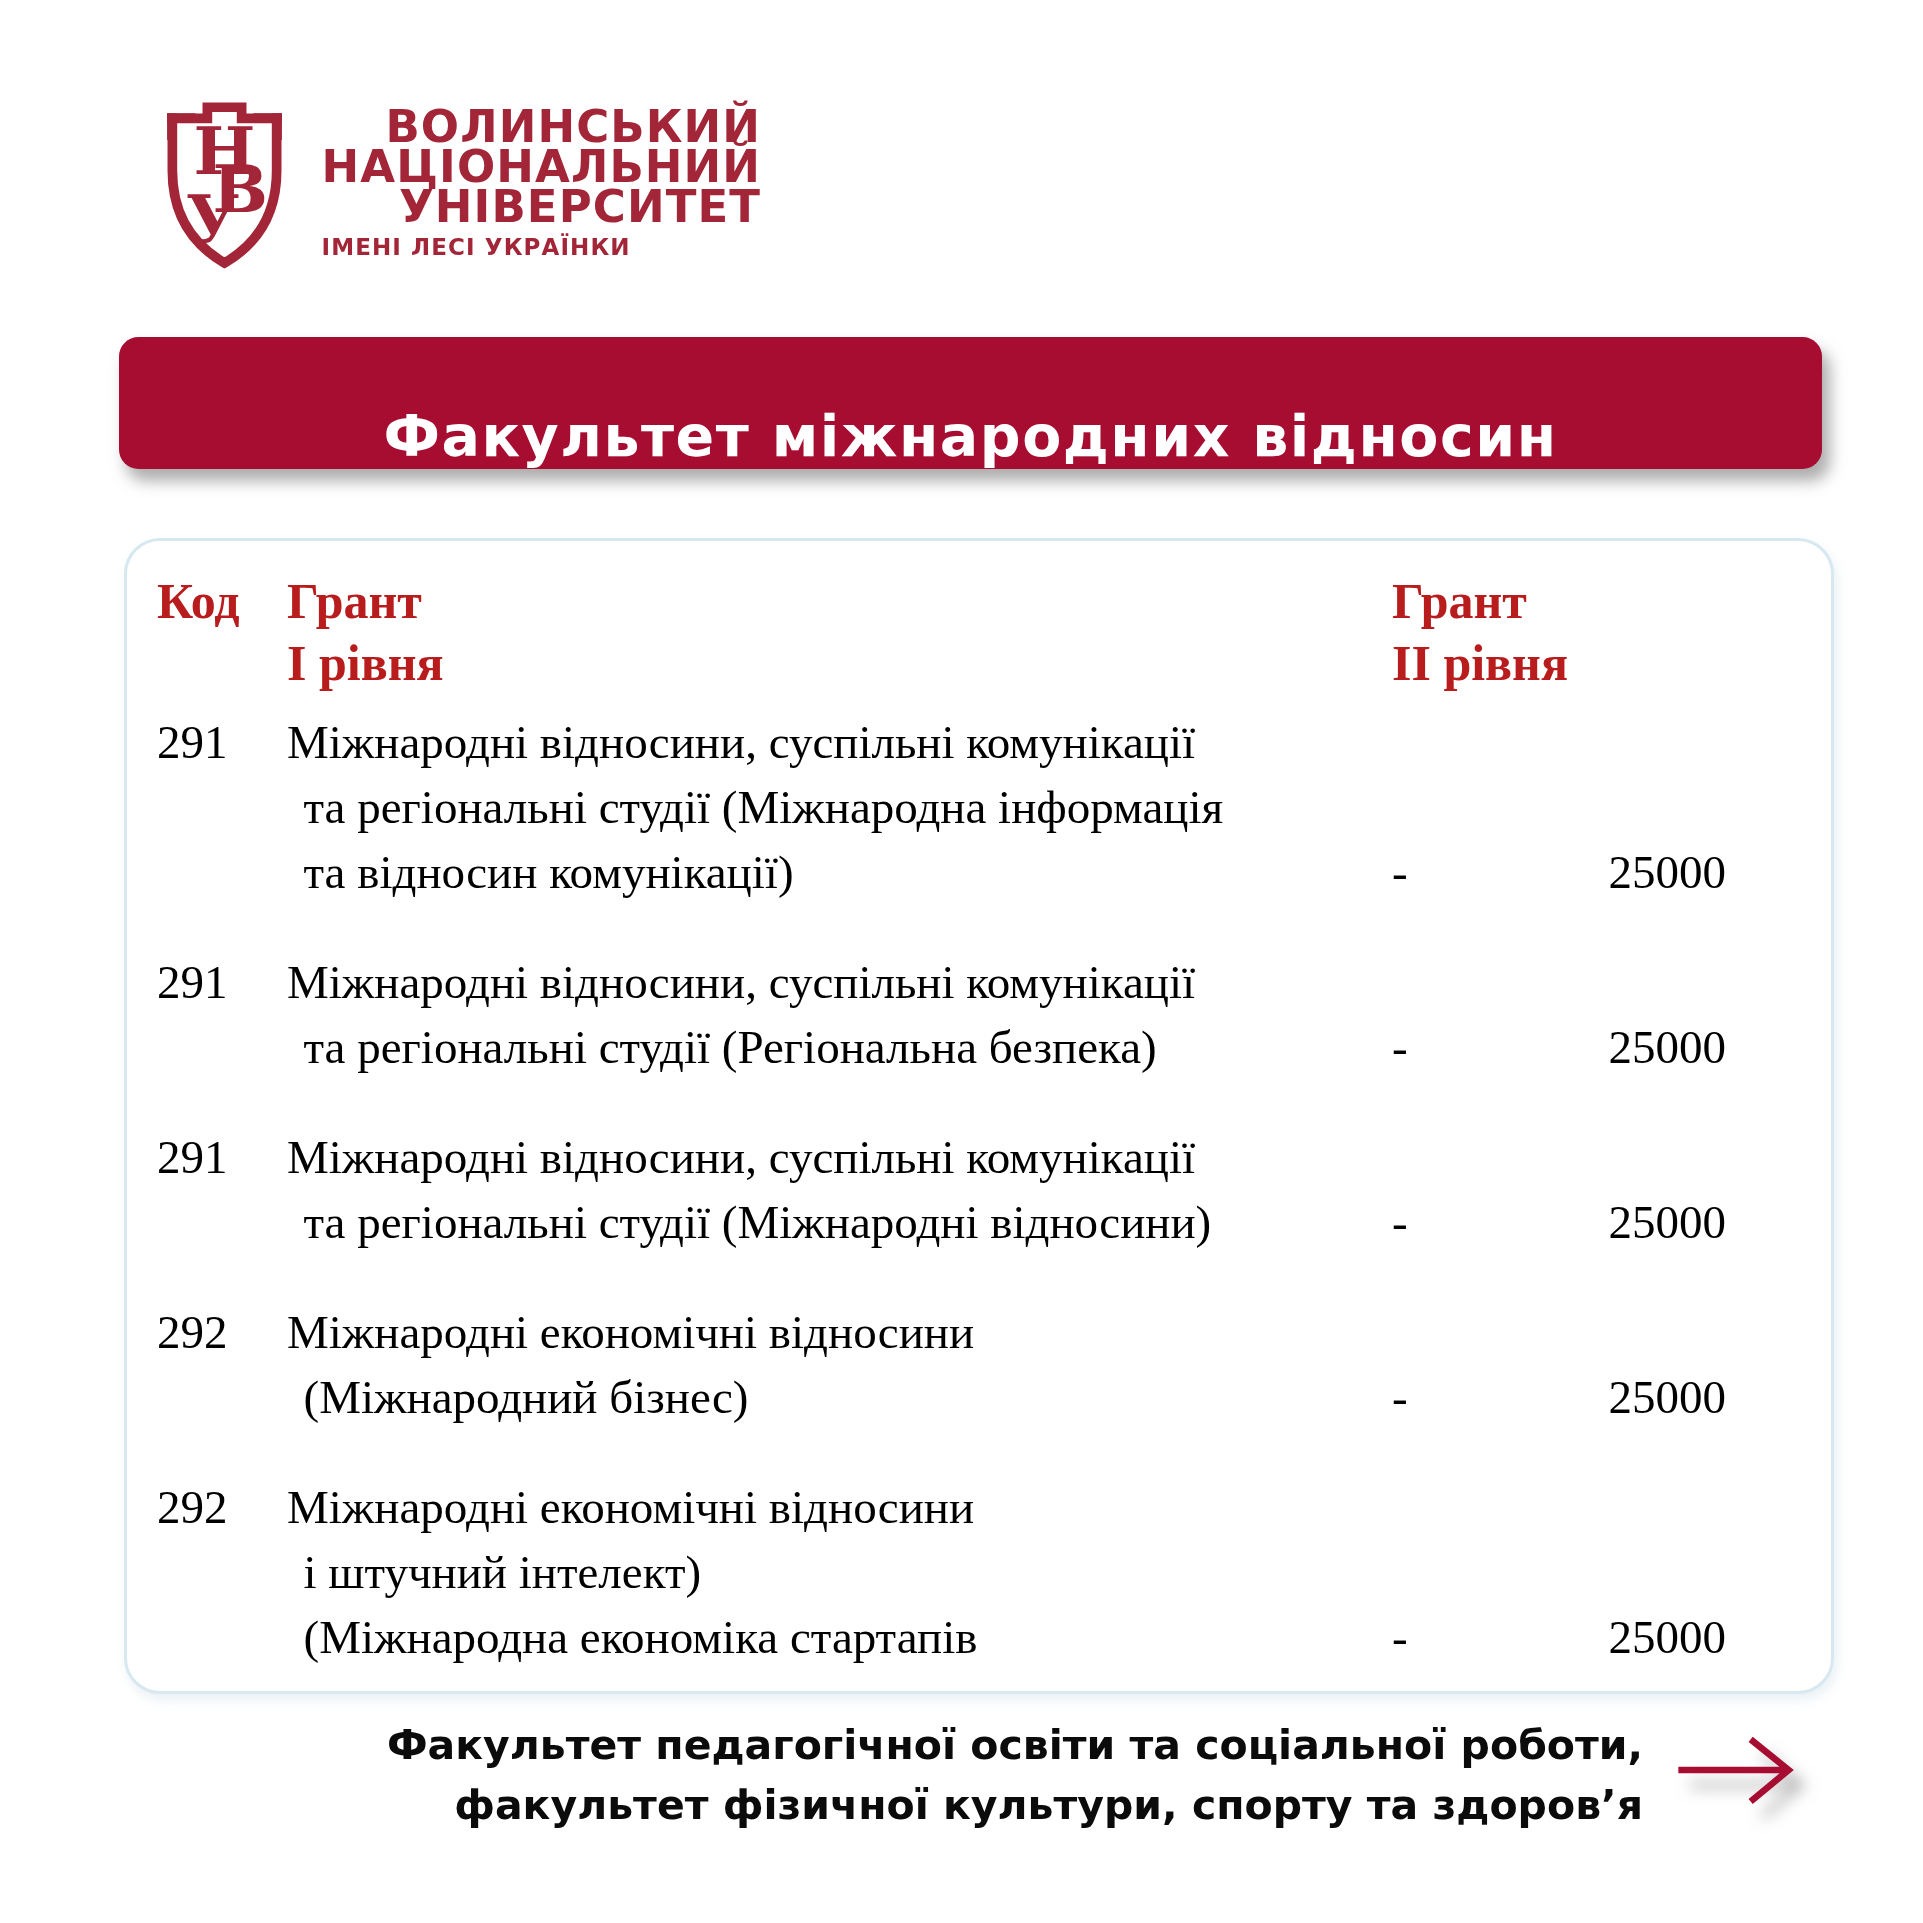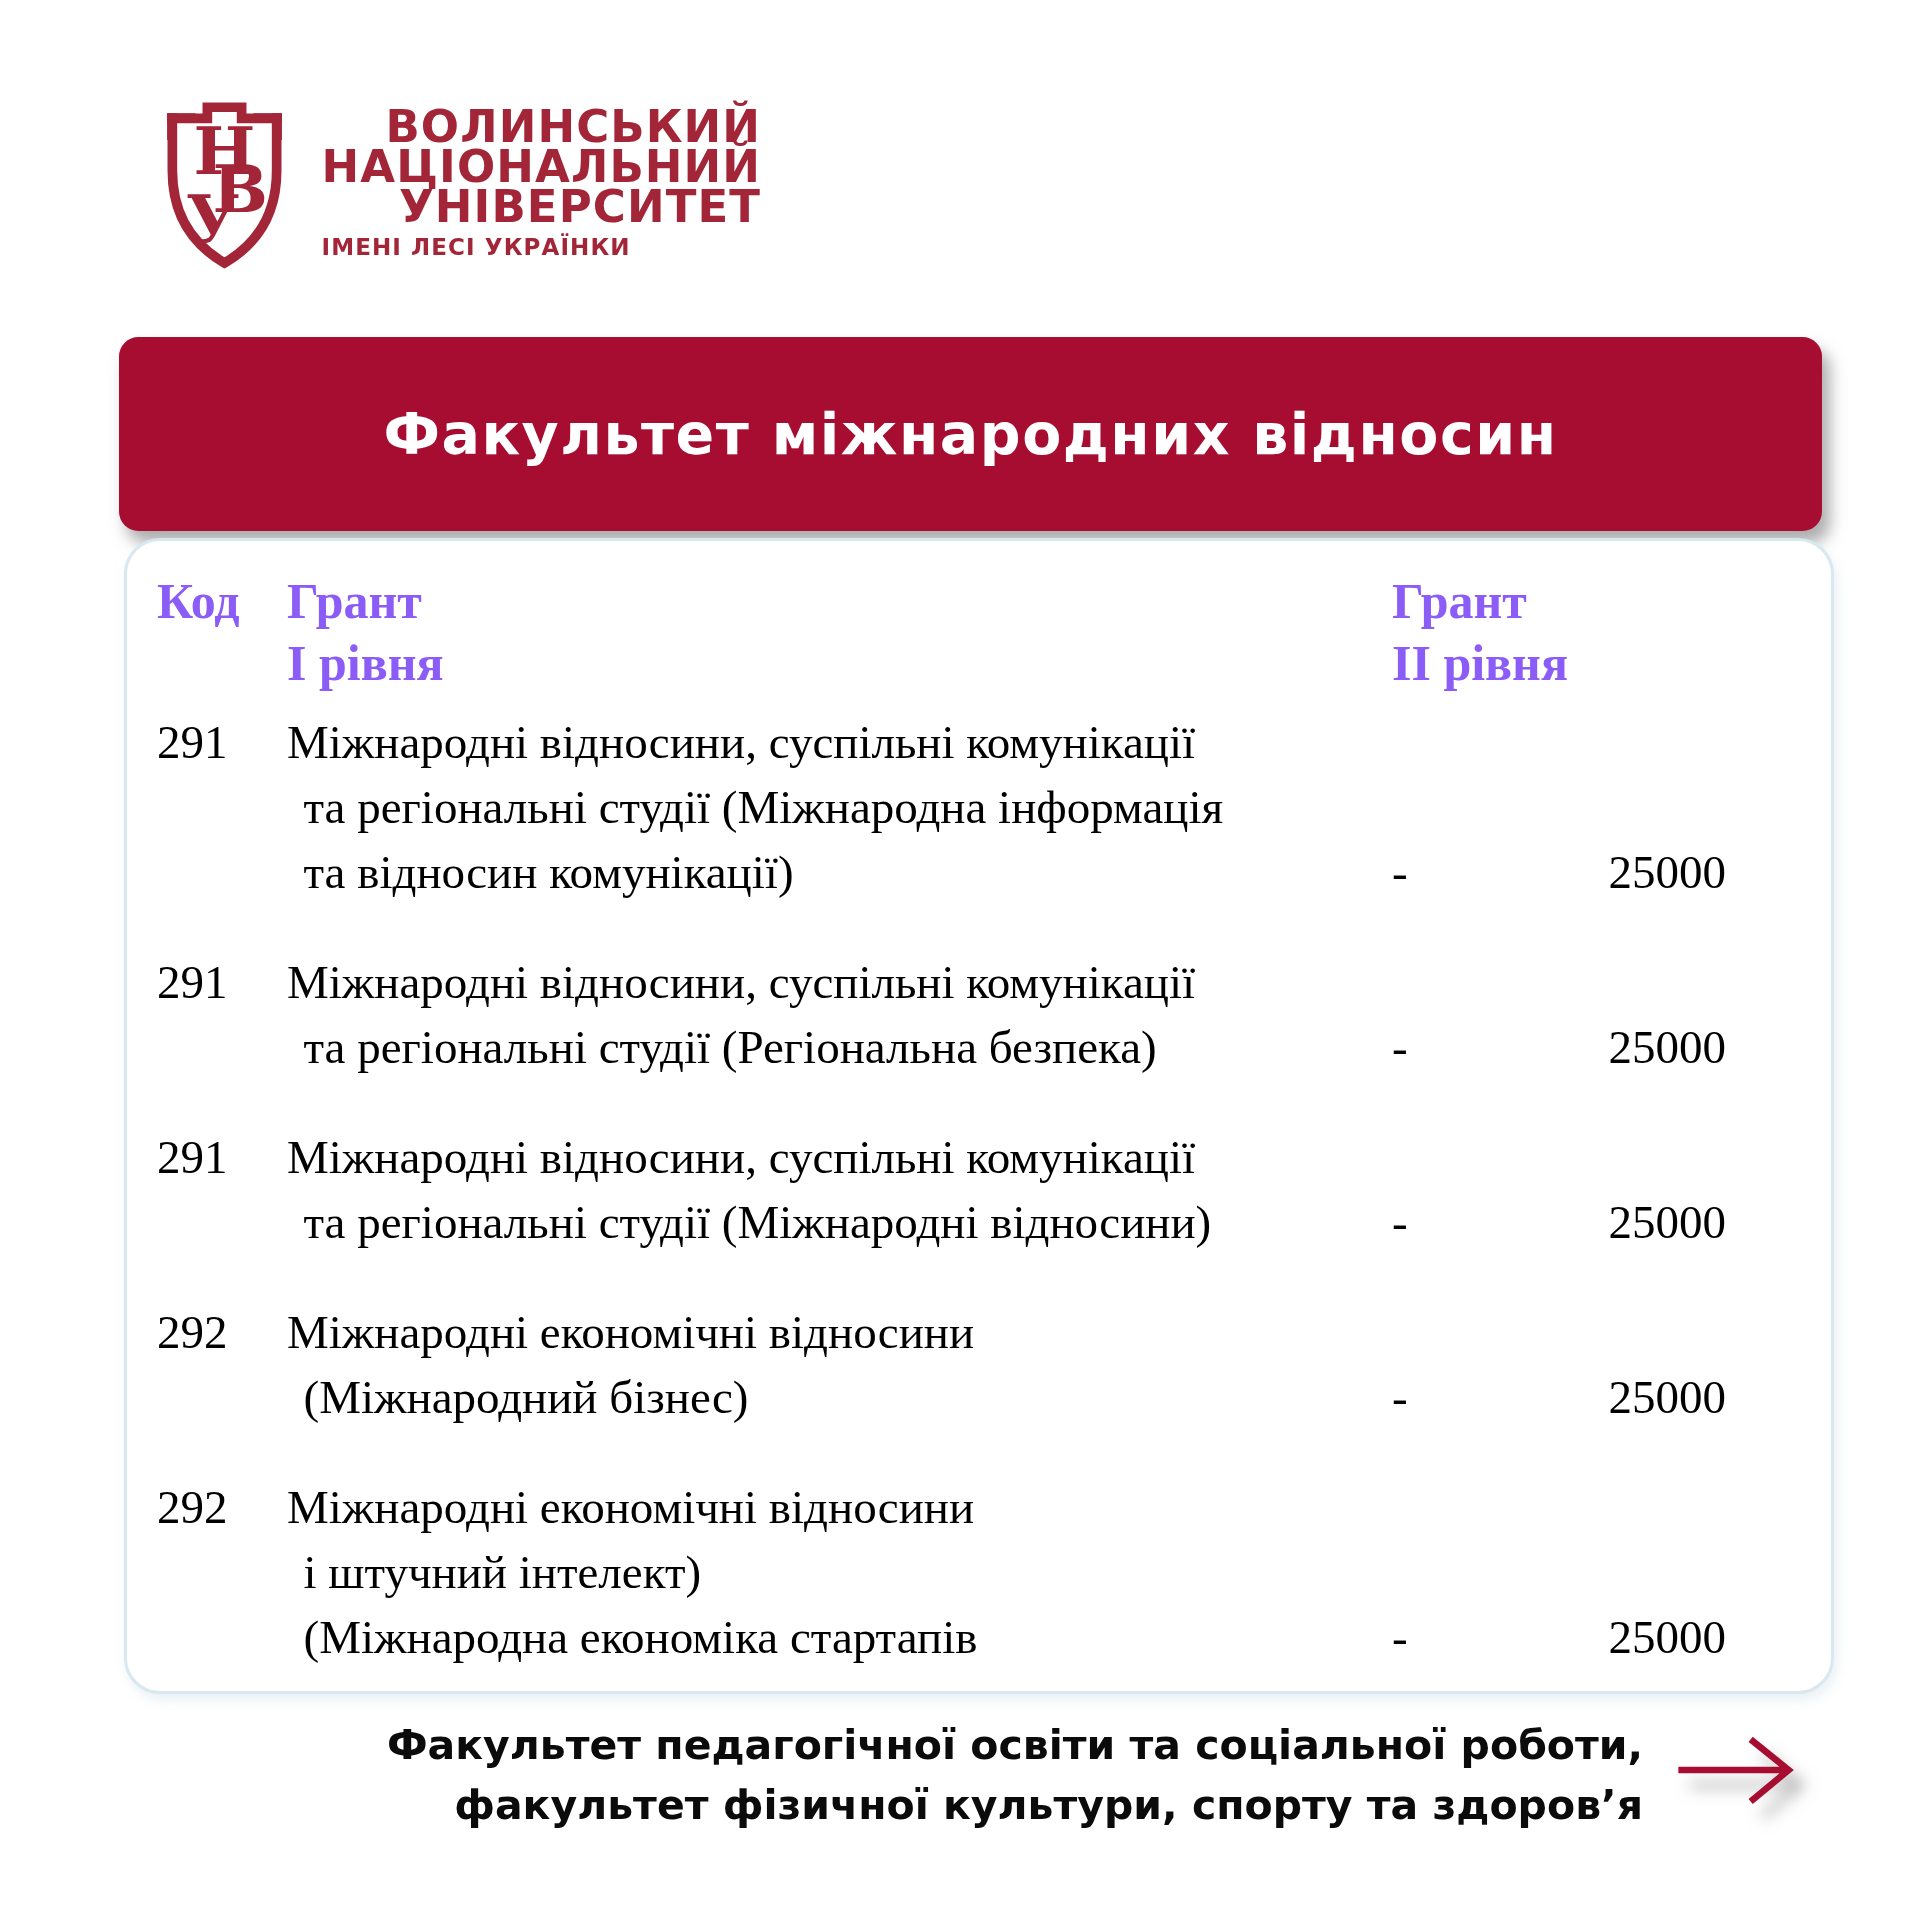--- a/index.html
+++ b/index.html
@@ -9,32 +9,32 @@
   
   .logo{position:absolute;left:150px;top:96px;display:flex;gap:22.5px;align-items:flex-start;}
   .crest{width:149px;height:179px;flex:0 0 auto;}
   .logo-text{padding-top:10.5px;}
   .logo-line{font-family:"DejaVu Sans","Liberation Sans",sans-serif;font-weight:bold;
              font-size:45px;line-height:40px;letter-spacing:1.1px;color:#A32638;text-align:right;}
   .logo-subline{font-family:"DejaVu Sans","Liberation Sans",sans-serif;font-weight:bold;
              font-size:23px;line-height:33px;letter-spacing:1.1px;color:#A32638;margin-top:4.5px;}
 
   
-  .banner{position:absolute;left:119px;top:337px;width:1703px;height:194px;background:#A60D31;
-          border-radius:19.5px;display:flex;align-items:center;justify-content:center;
+  .banner{position:absolute;left:119px;top:337px;width:1703px;height:132px;background:#A60D31;
+          border-radius:19.5px;display:flex;align-items:flex-end;justify-content:center;
           box-shadow:7.5px 12px 15px rgba(105,105,105,.55);}
   .banner-title{font-family:"DejaVu Sans","Liberation Sans",sans-serif;font-weight:bold;
           font-size:57px;letter-spacing:1.5px;color:#ffffff;}
 
   
   .card{position:absolute;left:124px;top:538px;width:1710px;height:1156px;box-sizing:border-box;
         background:#ffffff;border:3.8px solid #D7E8F0;border-radius:36px;
         padding:28.6px 22.5px 0 30px;box-shadow:3px 6px 12px rgba(175,200,214,.28);}
   .thead,.row{display:grid;grid-template-columns:130px 1105px 206px 1fr;align-items:start;}
-  .th{font-weight:bold;font-size:50px;line-height:62px;color:#8b5cf6;}
+  .th{font-weight:bold;font-size:50px;line-height:62px;color:#b91c1c;}
   .th-spec{padding-left:78px;}
   .tbody{margin-top:16.5px;}
   .row{margin-bottom:45px;}
   .code,.spec-line,.g1,.g2{font-size:47px;line-height:65px;color:#000;}
   .spec-line:not(:first-child){padding-left:16.5px;}
   .spec-line:empty{display:none;}
   .g1,.g2{align-self:end;}
   .g2{padding-left:10.5px;}
 
   

